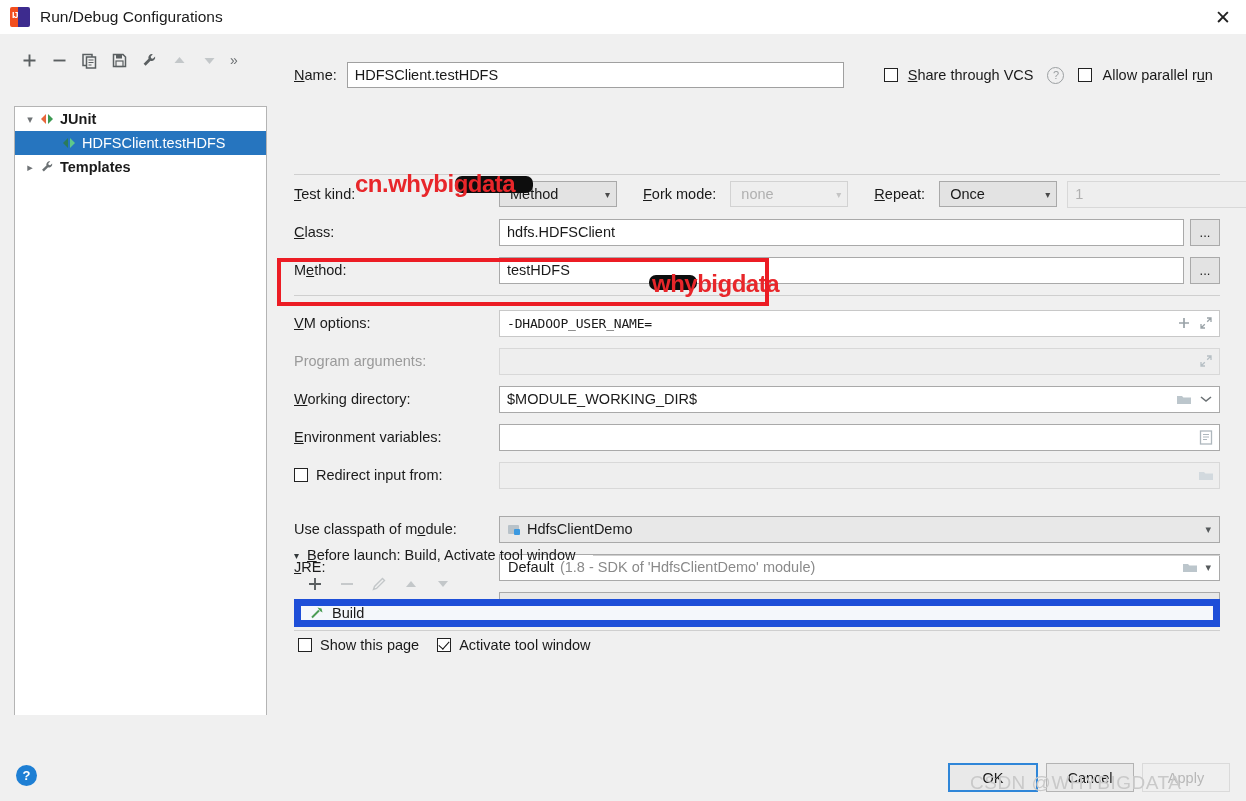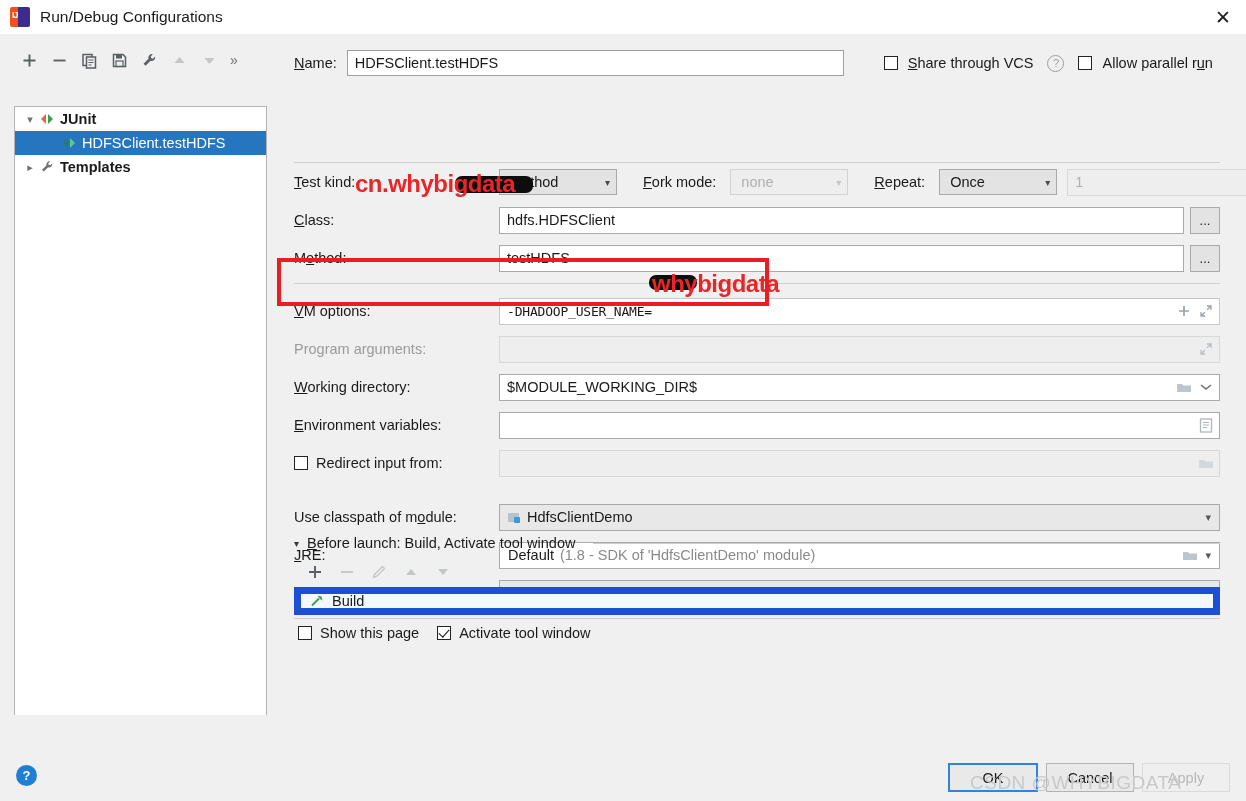--- a/index.html
+++ b/index.html
@@ -56,21 +56,21 @@
   }
   .tree-row { display:flex; align-items:center; height:24px; padding-left:6px; font-size:14.5px; }
   .tree-row.selected { background:#2675bf; color:#ffffff; }
   .tw { width:18px; display:flex; align-items:center; justify-content:center; color:#6f7376; font-size:11px; }
   .tree-label { font-weight:bold; }
   .tree-row.selected .tree-label { font-weight:normal; }
   .junit-ico { width:16px; height:14px; margin-right:5px; position:relative; flex:0 0 auto; }
   .ind { margin-left:22px; }
 
   
-  .right-panel { position:absolute; left:280px; top:4px; right:0; height:715px; }
+  .right-panel { position:absolute; left:280px; top:16px; right:0; height:715px; }
 
   .name-row { display:flex; align-items:center; padding:12px 14px 0 14px; }
   .lbl { color:#1a1a1a; }
   .lbl u { text-decoration:underline; }
   .name-input {
     margin-left:10px; width:497px; height:26px;
     border:1px solid #a0a0a0; background:#fff;
     display:flex; align-items:center; padding:0 7px; font-size:14.5px;
   }
   .cbx-group { display:flex; align-items:center; margin-left:40px; gap:8px; }

